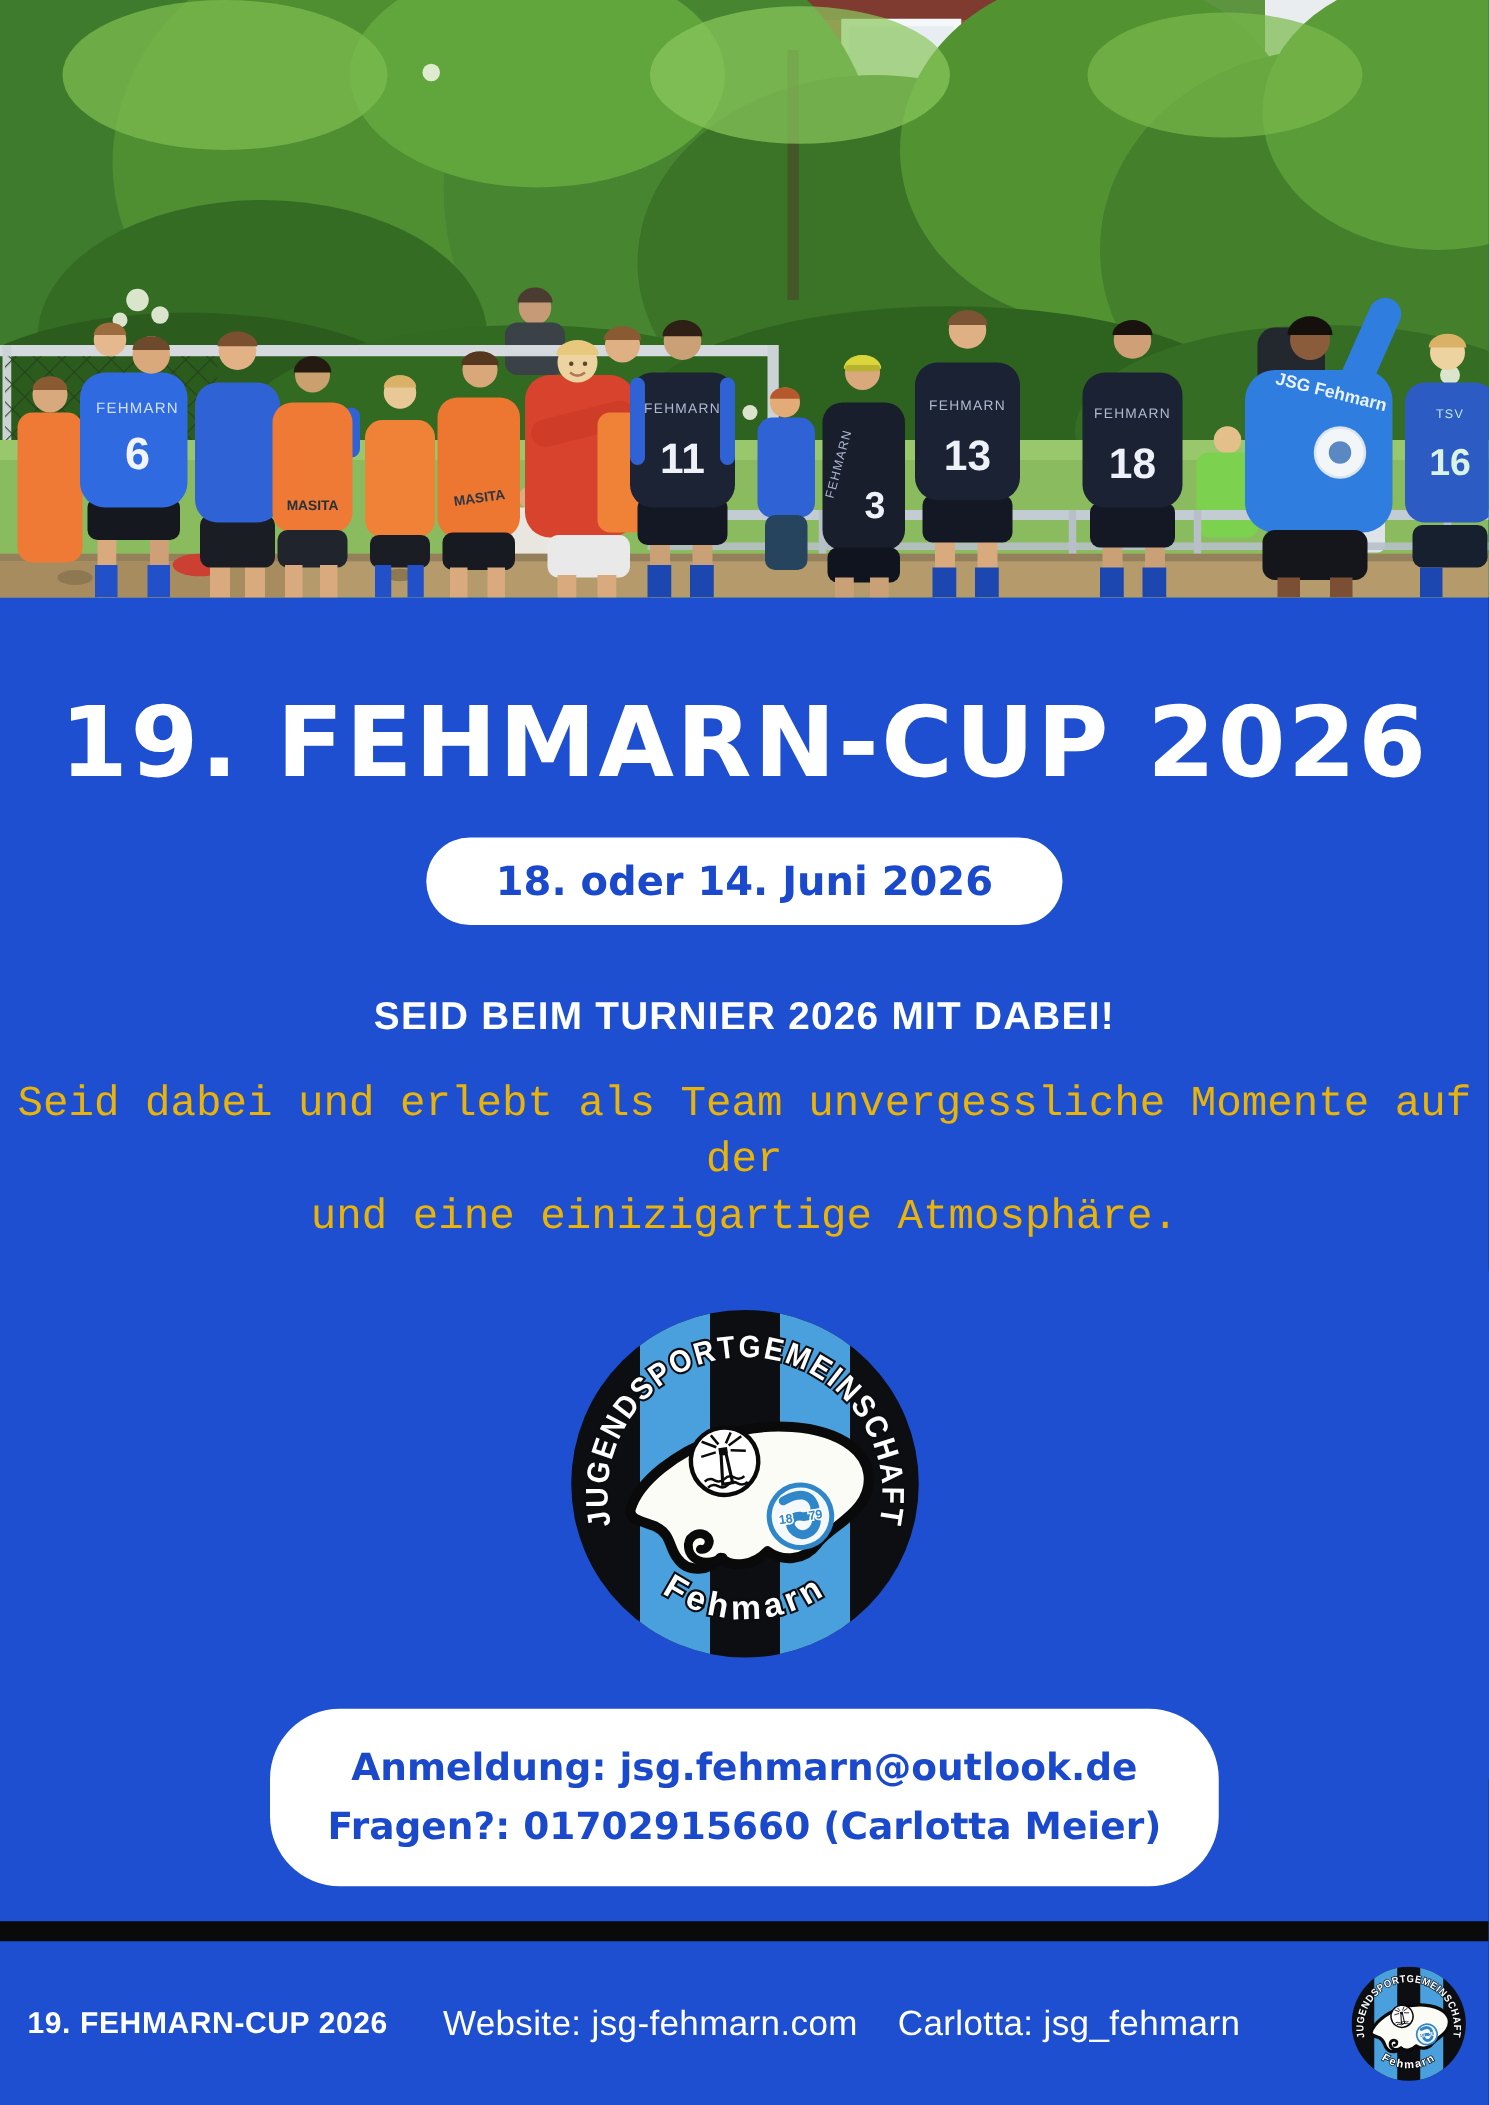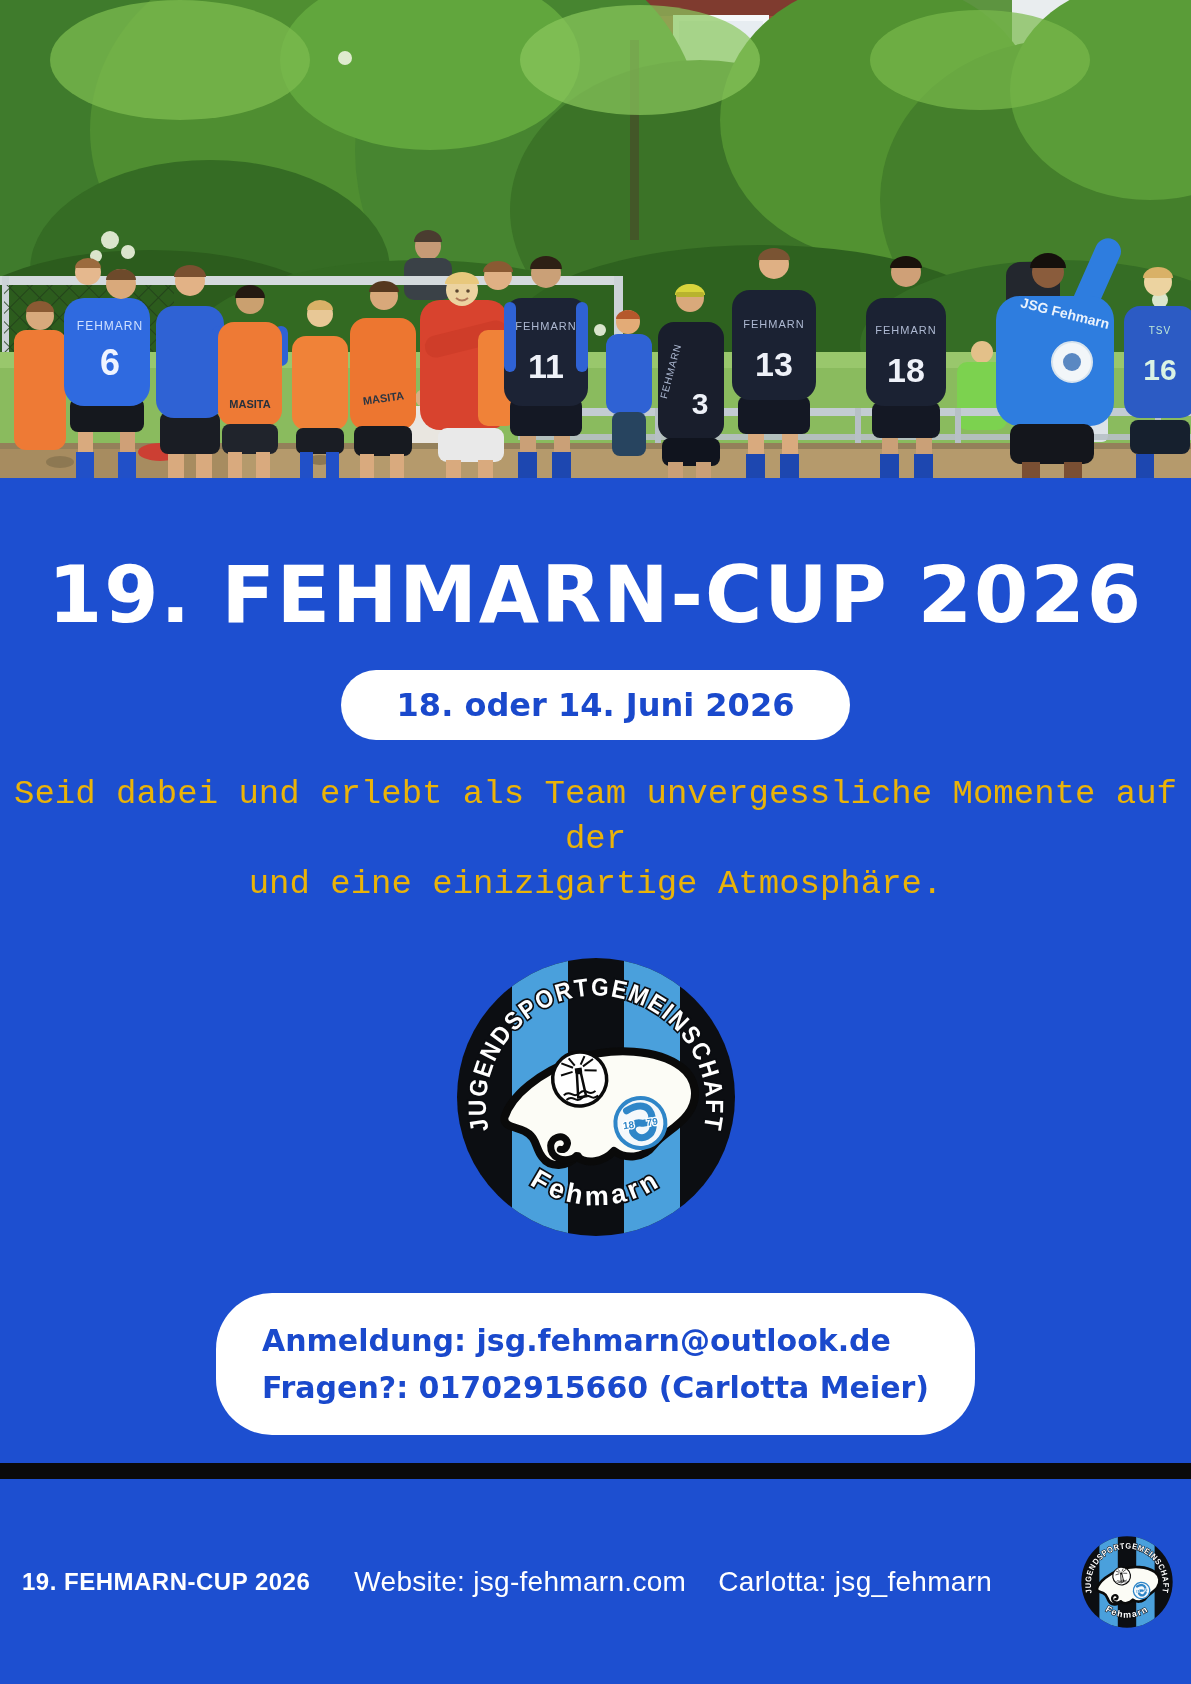--- a/index.html
+++ b/index.html
@@ -32,23 +32,23 @@
     letter-spacing:1px;text-align:center;white-space:nowrap;
   }
   .description{
     margin-top:32px;flex:none;
     color:#eab308;font-size:34px;line-height:45px;font-weight:400;
     text-align:center;
     font-family:Liberation Mono, monospace;
   }
   .club-logo{margin-top:50px;flex:none;width:280px;height:280px;}
   .contact-card{
-    margin-top:56px;flex:none;
+    margin-top:40px;flex:none;
     background:var(--pill-bg,#ffffff);border-radius:56px;
-    padding:24px 46px;
+    padding:24px 46px;text-align:center;
     color:var(--accent,#1a49cc);
     font-family:"DejaVu Sans",sans-serif;font-weight:bold;
     font-size:30px;line-height:47px;white-space:nowrap;
   }
   .divider{margin-top:28px;flex:none;width:1191px;height:16px;background:var(--divider,#0a0a0a);}
   .footer{
     flex:1;width:1191px;display:flex;align-items:center;
     padding:0 18px 0 22px;box-sizing:border-box;color:#ffffff;
   }
   .footer-title{font-weight:bold;font-size:24px;letter-spacing:0.5px;white-space:nowrap;}
@@ -346,20 +346,21 @@
         <text x="1160" y="334" text-anchor="middle" font-size="10" letter-spacing="1" fill="#bfe8d8">TSV</text>
         <text x="1160" y="380" text-anchor="middle" font-size="30" font-weight="bold" fill="#d9f3e4">16</text>
       </g>
     </svg>
   </div>
 
   <div class="title">19. FEHMARN-CUP 2026</div>
 
   <div class="date-pill">18. oder 14. Juni 2026</div>
 
+  <div class="tagline">SEID BEIM TURNIER 2026 MIT DABEI!</div>
 
   <div class="description">
     <div>Seid dabei und erlebt als Team unvergessliche Momente auf der</div>
     <div>und eine einizigartige Atmosphäre.</div>
   </div>
 
   <svg class="club-logo" viewBox="0 0 280 280">
     <use href="#jsg-logo"></use>
   </svg>
 

